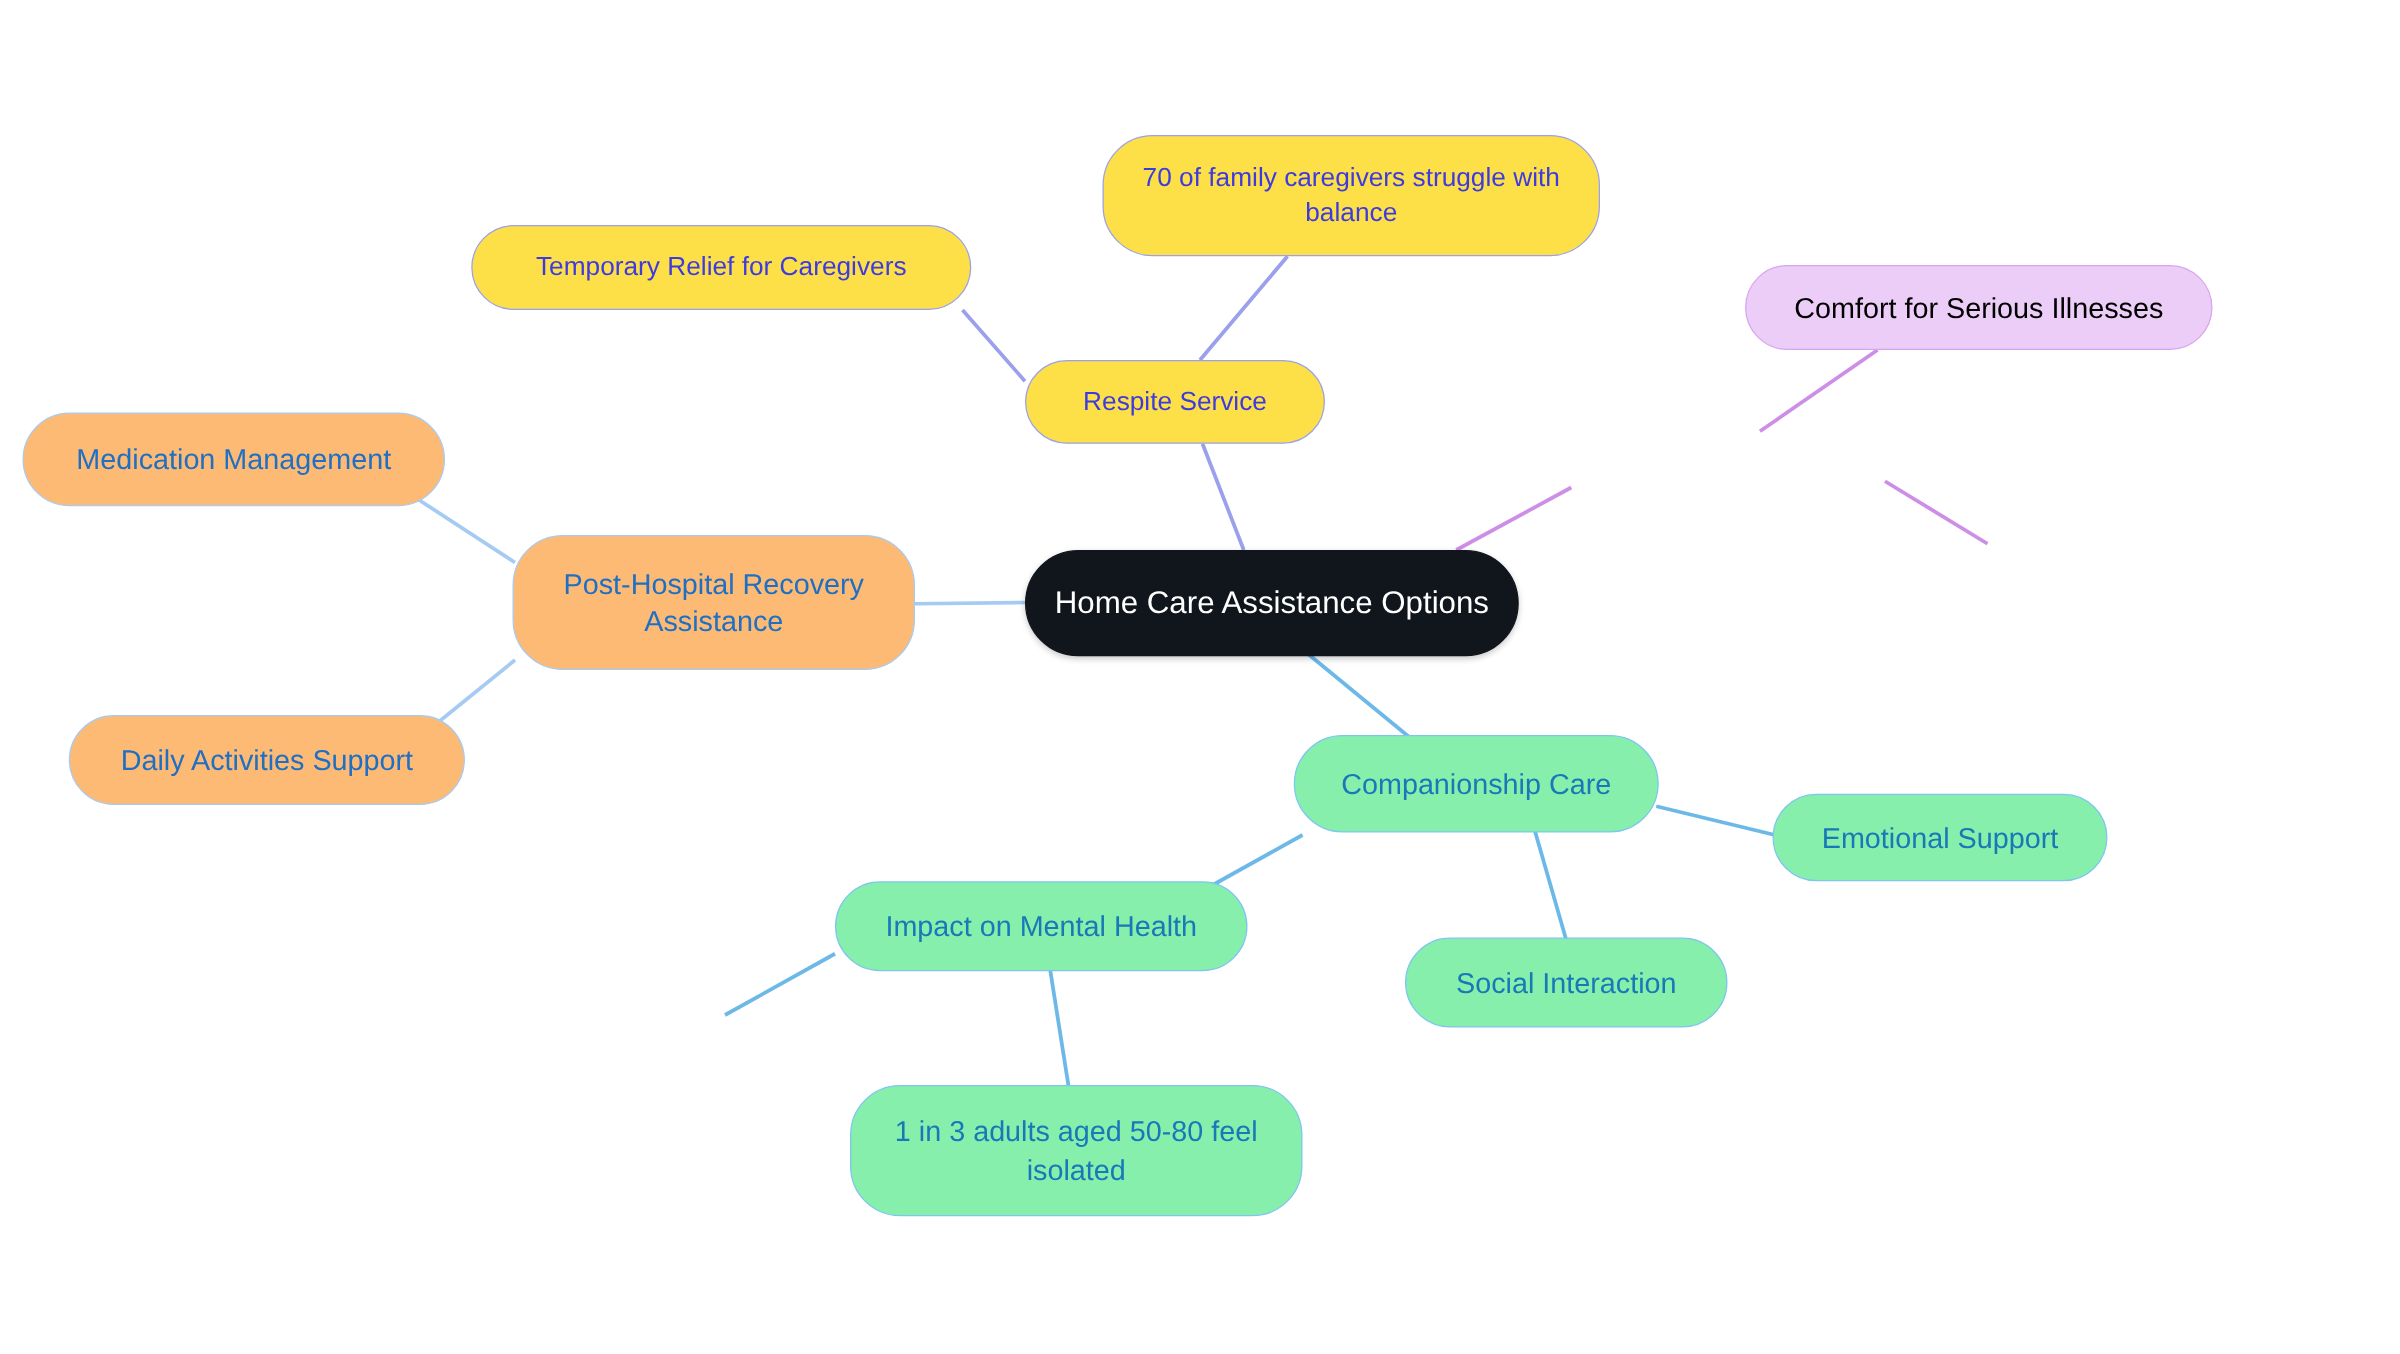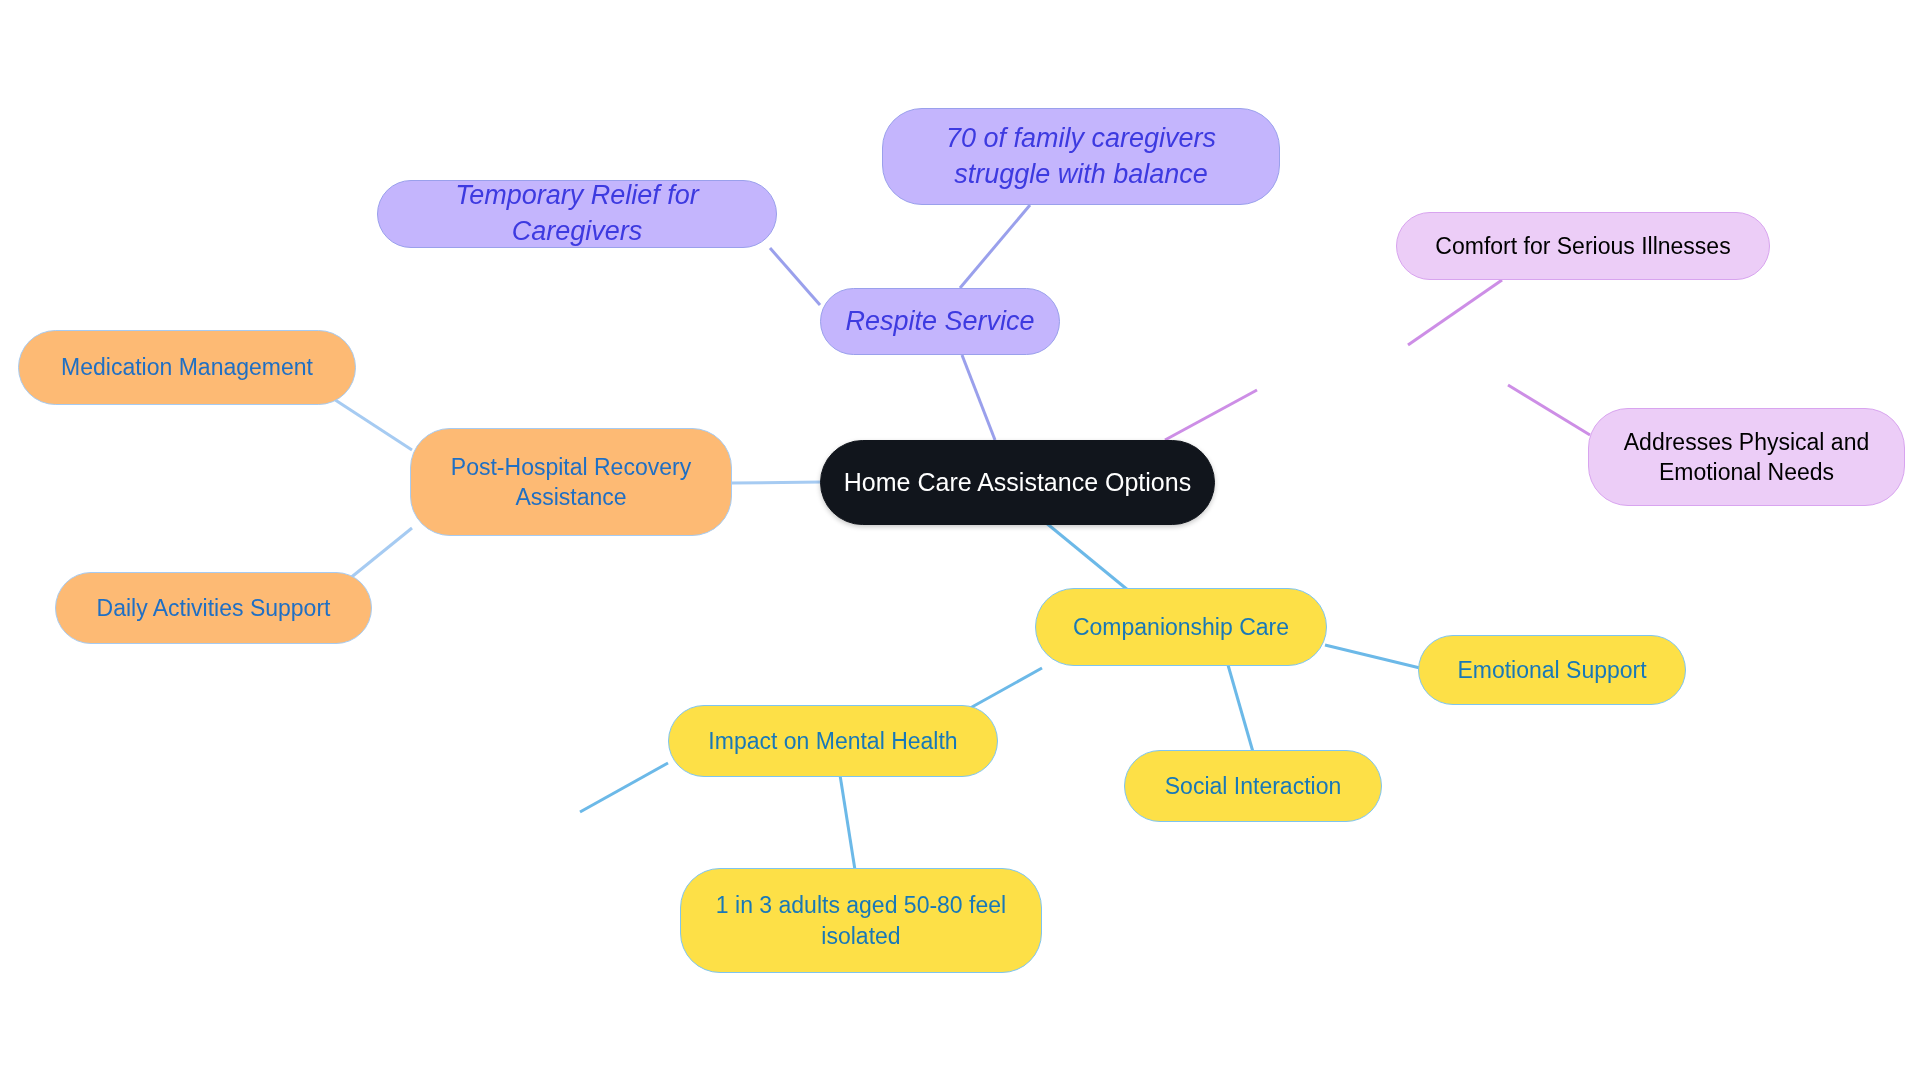--- a/index.html
+++ b/index.html
@@ -42,40 +42,39 @@
   .node-root {
     background: #11151c;
     border-color: #11151c;
     color: #ffffff;
     font-size: 25px;
     border-radius: 44px;
     box-shadow: 0 2px 5px rgba(0,0,0,0.22);
     justify-content: center;
   }
   .node-lavender {
-    background: #c4b5fd;
+    background: #fde047;
     border-color: #9aa0ec;
     color: #3d3ae0;
-    font-size: 27px;
-    font-style: italic;
+    font-size: 21px;
   }
   .node-orchid {
     background: #eccdf7;
     border-color: #d8a4ef;
     color: #000000;
     font-size: 23px;
   }
   .node-paleblue {
     background: #fdba74;
     border-color: #a6cbf2;
     color: #1f6fc4;
     font-size: 23px;
   }
   .node-sky {
-    background: #fde047;
+    background: #86efac;
     border-color: #7ec5f0;
     color: #1878b8;
     font-size: 23px;
   }
 </style>
 </head>
 <body>
 
 <div id="mindmap-canvas">
 
@@ -126,23 +125,20 @@
 
   <div class="node node-lavender" style="left:882px; top:108px; width:398px; height:97px;">
     <span>70 of family caregivers struggle with balance</span>
   </div>
 
 
   <div class="node node-orchid" style="left:1396px; top:212px; width:374px; height:68px;">
     <span>Comfort for Serious Illnesses</span>
   </div>
 
-  <div class="node node-orchid" style="left:1588px; top:408px; width:317px; height:98px;">
-    <span>Addresses Physical and Emotional Needs</span>
-  </div>
 
   <div class="node node-paleblue" style="left:410px; top:428px; width:322px; height:108px;">
     <span>Post-Hospital Recovery Assistance</span>
   </div>
 
   <div class="node node-paleblue" style="left:18px; top:330px; width:338px; height:75px;">
     <span>Medication Management</span>
   </div>
 
   <div class="node node-paleblue" style="left:55px; top:572px; width:317px; height:72px;">

